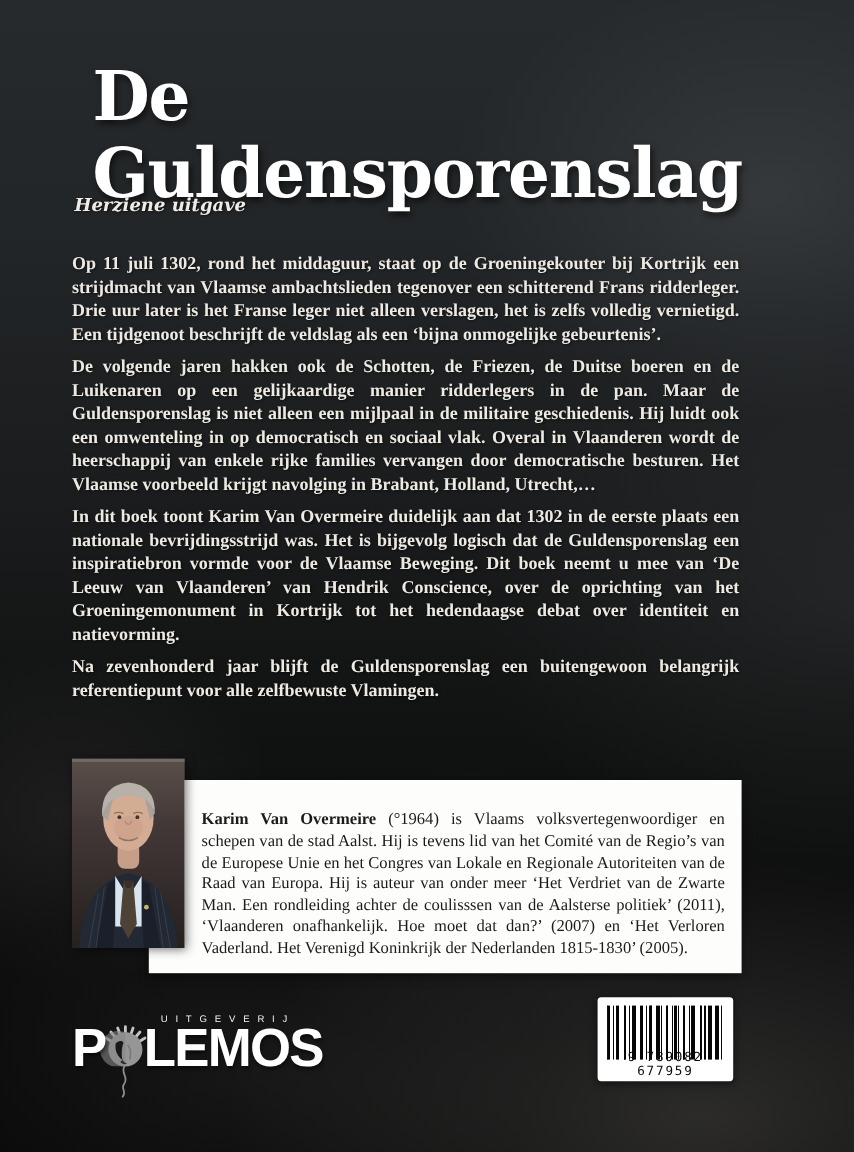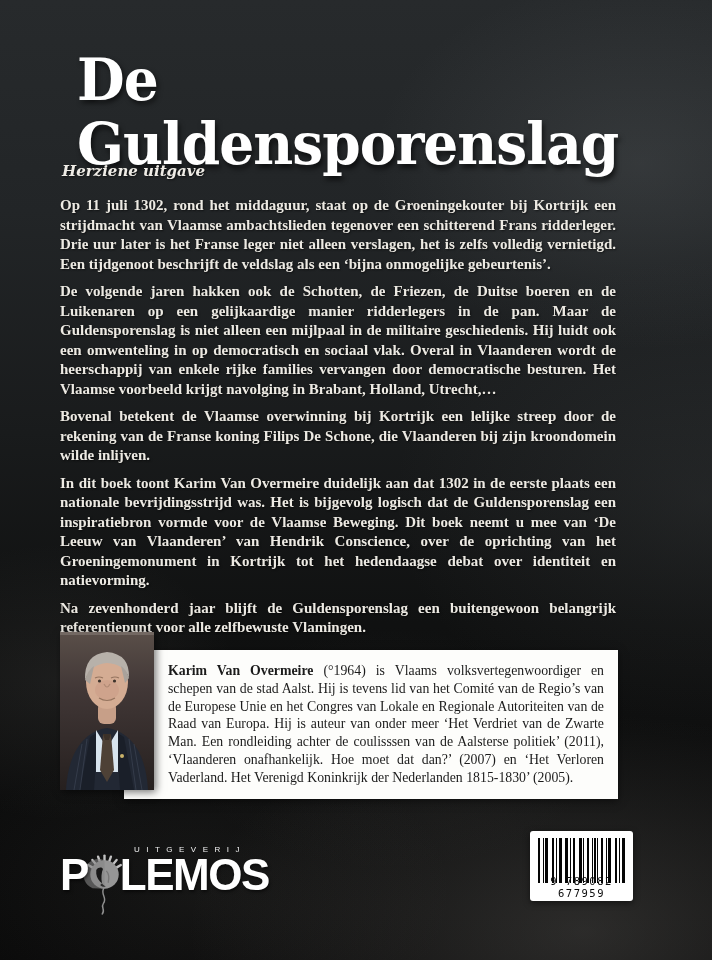--- a/index.html
+++ b/index.html
@@ -29,30 +29,30 @@
   .book-subtitle{
     margin:4px 0 0;font-family:"Liberation Sans", sans-serif;font-weight:bold;
     font-size:24px;line-height:28px;letter-spacing:0.2px;
     text-shadow:1px 2px 3px rgba(0,0,0,0.6);
   }
   .edition{
     position:absolute;top:162px;left:62px;color:#efece6;
     font-family:"DejaVu Serif", serif;font-style:italic;font-weight:bold;font-size:15px;
     text-shadow:1px 1px 2px rgba(0,0,0,0.6);
   }
-  .blurb{position:absolute;top:196px;left:60px;width:556px;color:#edeae3;}
+  .blurb{position:absolute;top:211px;left:60px;width:556px;color:#edeae3;}
   .blurb p{
     margin:0 0 8px;font-size:15px;line-height:19.5px;font-weight:bold;
     text-align:justify;text-shadow:1px 1px 2px rgba(0,0,0,0.55);
   }
   .bio{position:absolute;top:632px;left:60px;width:558px;}
   .bio-box{
     position:absolute;left:64px;top:18px;width:436px;
     background:#fdfdfb;color:#1b1b1b;
-    padding:12px 14px 12px 44px;
+    padding:24px 14px 12px 44px;
     box-shadow:0 2px 8px rgba(0,0,0,0.5);
   }
   .bio-box p{margin:0;font-size:13.8px;line-height:17.8px;text-align:justify;}
   .bio-box strong{font-weight:bold;}
   .author-photo{
     position:absolute;left:0;top:0;width:94px;height:158px;display:block;
     box-shadow:2px 2px 8px rgba(0,0,0,0.55);
   }
   .logo{position:absolute;left:60px;top:845px;width:188px;color:#ffffff;font-family:"Liberation Sans", sans-serif;}
   .imprint{
@@ -63,21 +63,21 @@
   .wordmark .wm-letters{
     font-size:44px;font-weight:bold;line-height:36px;letter-spacing:-1.5px;
     transform:scaleY(1.02);transform-origin:top left;
     text-shadow:1px 2px 3px rgba(0,0,0,0.5);
   }
   .helmet-svg{width:33px;height:33px;margin:2px -1px 0 0;overflow:visible;flex:0 0 auto;}
   .tagline{
     margin:3px 0 0 62px;font-size:10px;font-weight:bold;letter-spacing:0.4px;color:#f2f2f2;
   }
   .barcode{
-    position:absolute;left:530px;top:831px;width:103px;height:70px;
+    position:absolute;left:498px;top:831px;width:113px;height:70px;
     background:#ffffff;border-radius:3px;box-shadow:0 2px 6px rgba(0,0,0,0.5);
   }
   .bars{
     position:absolute;left:8px;right:8px;top:7px;height:45px;
     background:
       repeating-linear-gradient(90deg, #050505 0 1px, transparent 1px 5px, #050505 5px 6px, transparent 6px 9px),
       repeating-linear-gradient(90deg, #050505 0 2px, transparent 2px 7px);
   }
   .barcode-number{
     position:absolute;bottom:2px;left:0;right:0;text-align:center;
@@ -91,21 +91,20 @@
 
   <header class="masthead">
     <h1 class="book-title">De Guldensporenslag</h1>
   </header>
 
   <div class="edition">Herziene uitgave</div>
 
   <main class="blurb">
     <p>Op 11 juli 1302, rond het middaguur, staat op de Groeningekouter bij Kortrijk een strijdmacht van Vlaamse ambachtslieden tegenover een schitterend Frans ridderleger. Drie uur later is het Franse leger niet alleen verslagen, het is zelfs volledig vernietigd. Een tijdgenoot beschrijft de veldslag als een ‘bijna onmogelijke gebeurtenis’.</p>
     <p>De volgende jaren hakken ook de Schotten, de Friezen, de Duitse boeren en de Luikenaren op een gelijkaardige manier ridderlegers in de pan. Maar de Guldensporenslag is niet alleen een mijlpaal in de militaire geschiedenis. Hij luidt ook een omwenteling in op democratisch en sociaal vlak. Overal in Vlaanderen wordt de heerschappij van enkele rijke families vervangen door democratische besturen. Het Vlaamse voorbeeld krijgt navolging in Brabant, Holland, Utrecht,…</p>
-    <p>Bovenal betekent de Vlaamse overwinning bij Kortrijk een lelijke streep door de rekening van de Franse koning Filips De Schone, die Vlaanderen bij zijn kroondomein wilde inlijven.</p>
     <p>In dit boek toont Karim Van Overmeire duidelijk aan dat 1302 in de eerste plaats een nationale bevrijdingsstrijd was. Het is bijgevolg logisch dat de Guldensporenslag een inspiratiebron vormde voor de Vlaamse Beweging. Dit boek neemt u mee van ‘De Leeuw van Vlaanderen’ van Hendrik Conscience, over de oprichting van het Groeningemonument in Kortrijk tot het hedendaagse debat over identiteit en natievorming.</p>
     <p>Na zevenhonderd jaar blijft de Guldensporenslag een buitengewoon belangrijk referentiepunt voor alle zelfbewuste Vlamingen.</p>
   </main>
 
   <section class="bio">
     <div class="bio-box">
       <p><strong>Karim Van Overmeire</strong><span> (°1964) is Vlaams volksvertegenwoordiger en schepen van de stad Aalst. Hij is tevens lid van het Comité van de Regio’s van de Europese Unie en het Congres van Lokale en Regionale Autoriteiten van de Raad van Europa. Hij is auteur van onder meer ‘Het Verdriet van de Zwarte Man. Een rondleiding achter de coulisssen van de Aalsterse politiek’ (2011), ‘Vlaanderen onafhankelijk. Hoe moet dat dan?’ (2007) en ‘Het Verloren Vaderland. Het Verenigd Koninkrijk der Nederlanden 1815-1830’ (2005).</span></p>
     </div>
     <svg class="author-photo" viewBox="0 0 94 158" xmlns="http://www.w3.org/2000/svg" aria-hidden="true">
       <defs>

